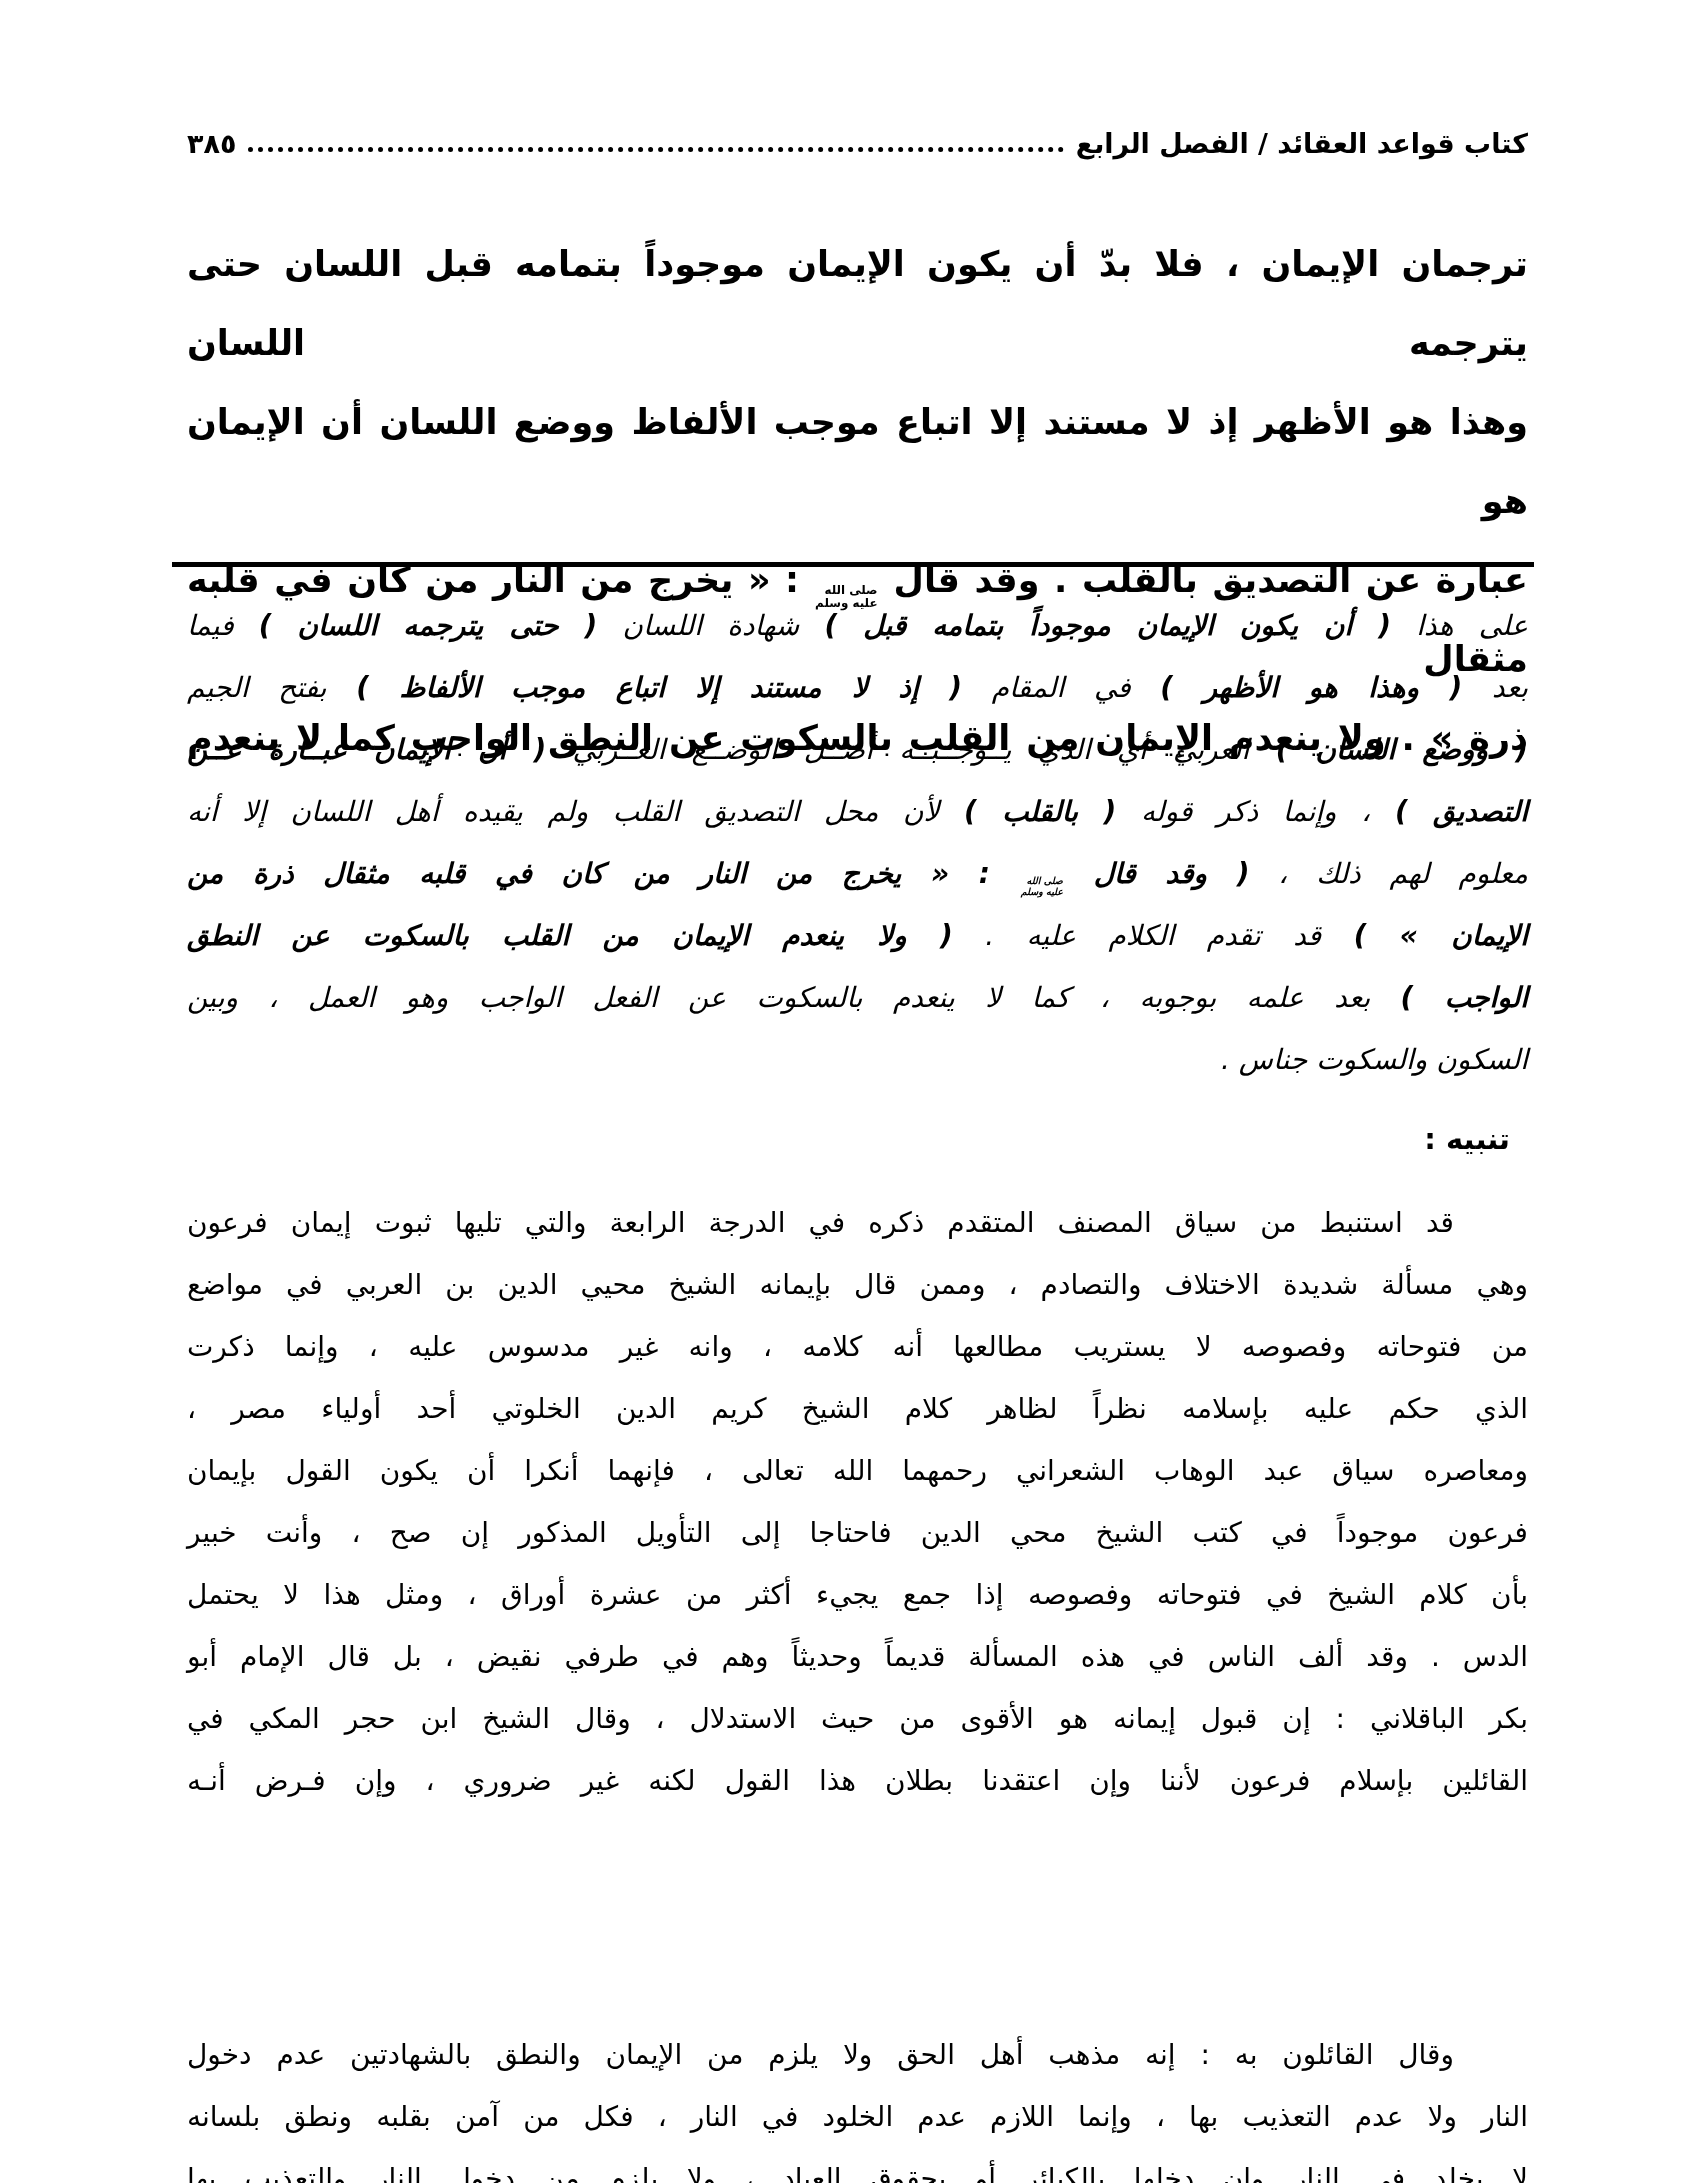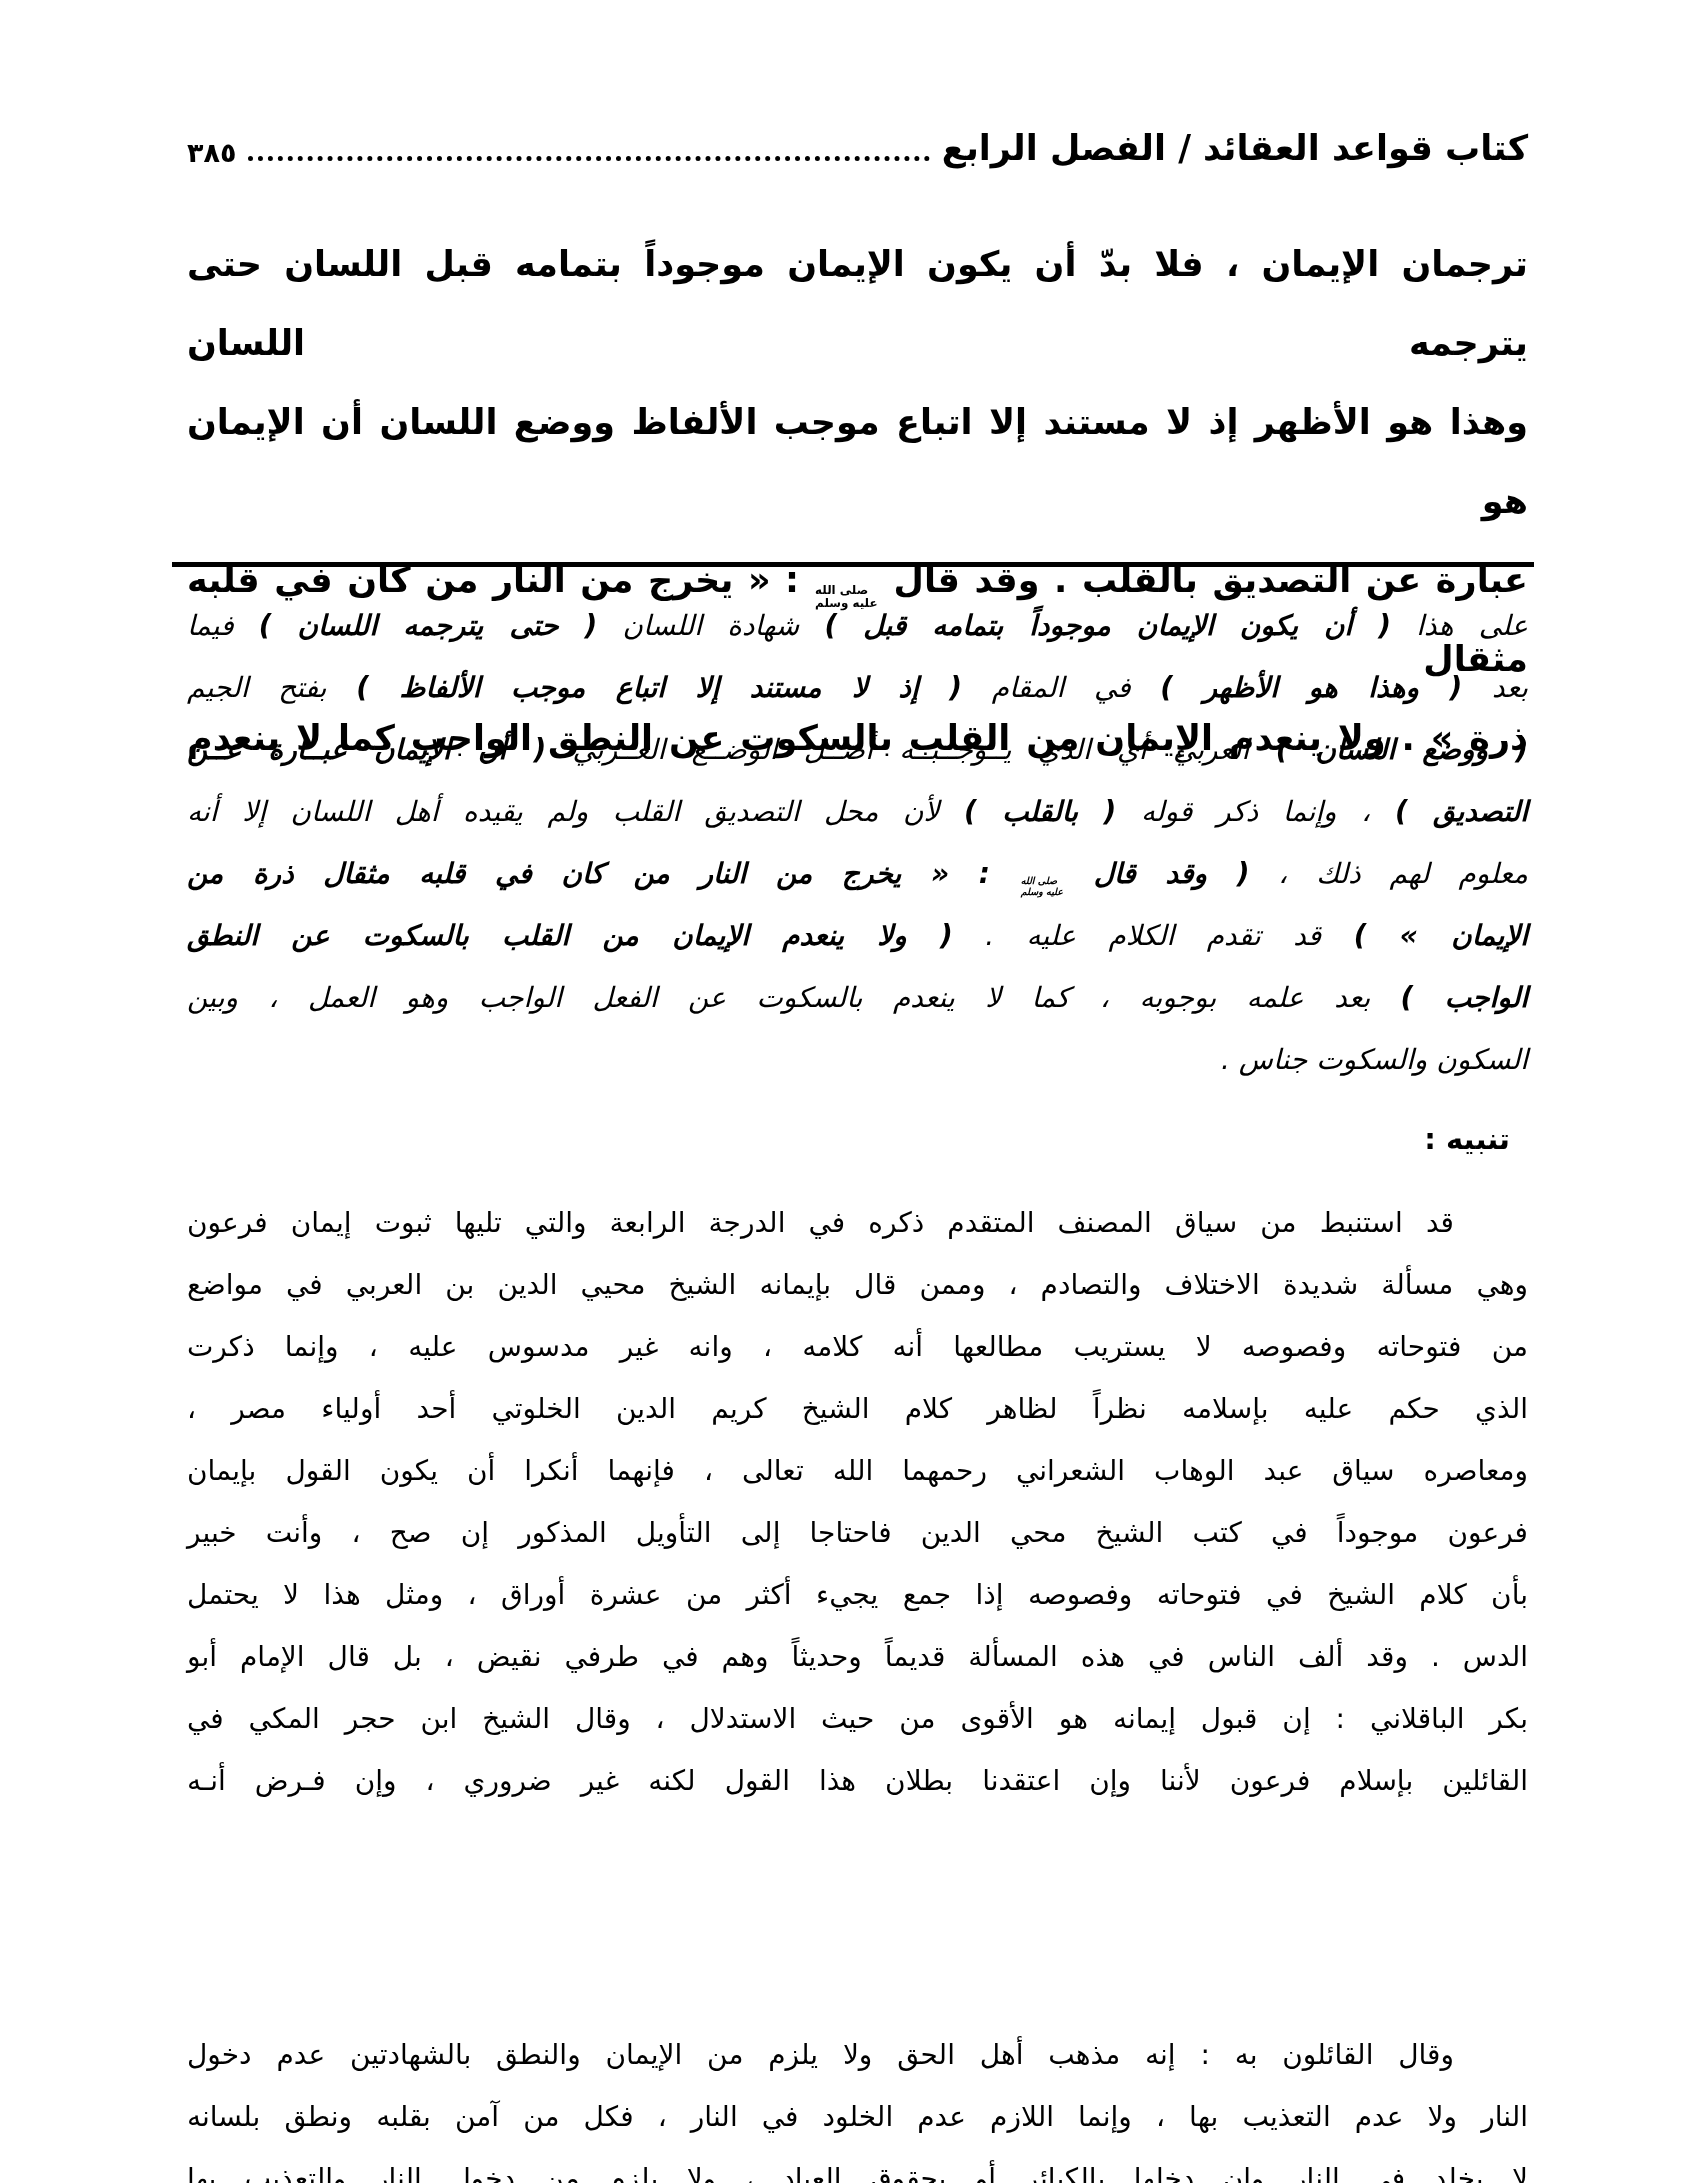--- a/index.html
+++ b/index.html
@@ -9,21 +9,21 @@
     background:#ffffff;
     color:#000000;
     direction:rtl;
     font-family:"DejaVu Sans",sans-serif;
     overflow:hidden;
   }
   .header{
     position:absolute;top:128px;right:162px;left:188px;
     display:flex;align-items:flex-end;gap:11.4px;
   }
-  .htitle{font-size:35px;font-weight:700;white-space:nowrap;}
+  .htitle{font-size:27px;font-weight:700;white-space:nowrap;}
   .pagenum{font-size:27px;font-weight:700;white-space:nowrap;}
   .leader{
     flex:1 1 auto;min-width:52px;
     border-bottom:5.2px dotted #000;
     margin-bottom:7px;
   }
   .matn{position:absolute;top:225px;right:162px;left:188px;font-size:35px;font-weight:700;}
   .matn .tline{line-height:79px;}
   .separator{position:absolute;top:562px;right:156px;left:173px;height:4.8px;background:#000;}
   .commentary{position:absolute;top:595px;right:162px;left:188px;font-size:28px;font-style:italic;}
@@ -33,21 +33,21 @@
   .p2 .tline{line-height:62px;}
   .p3 .tline{line-height:62px;}
   .p2{top:1192px;}
   .p3{top:2024px;}
   .tline{text-align:justify;text-align-last:justify;}
   .tline.end{text-align-last:right;}
   .tline.indent{padding-right:74px;}
   .run{font-weight:inherit;}
   .run.bold{font-weight:700;}
   .saw{
-    display:inline-flex;flex-direction:column;align-items:flex-end;
+    display:inline-flex;flex-direction:column;align-items:flex-start;
     font-size:0.34em;line-height:1.08;font-weight:700;
     vertical-align:-0.15em;margin:8px 0.12em;text-align:center;
   }
 </style>
 </head>
 <body>
 
 <div class="page">
 
   <div class="header">

